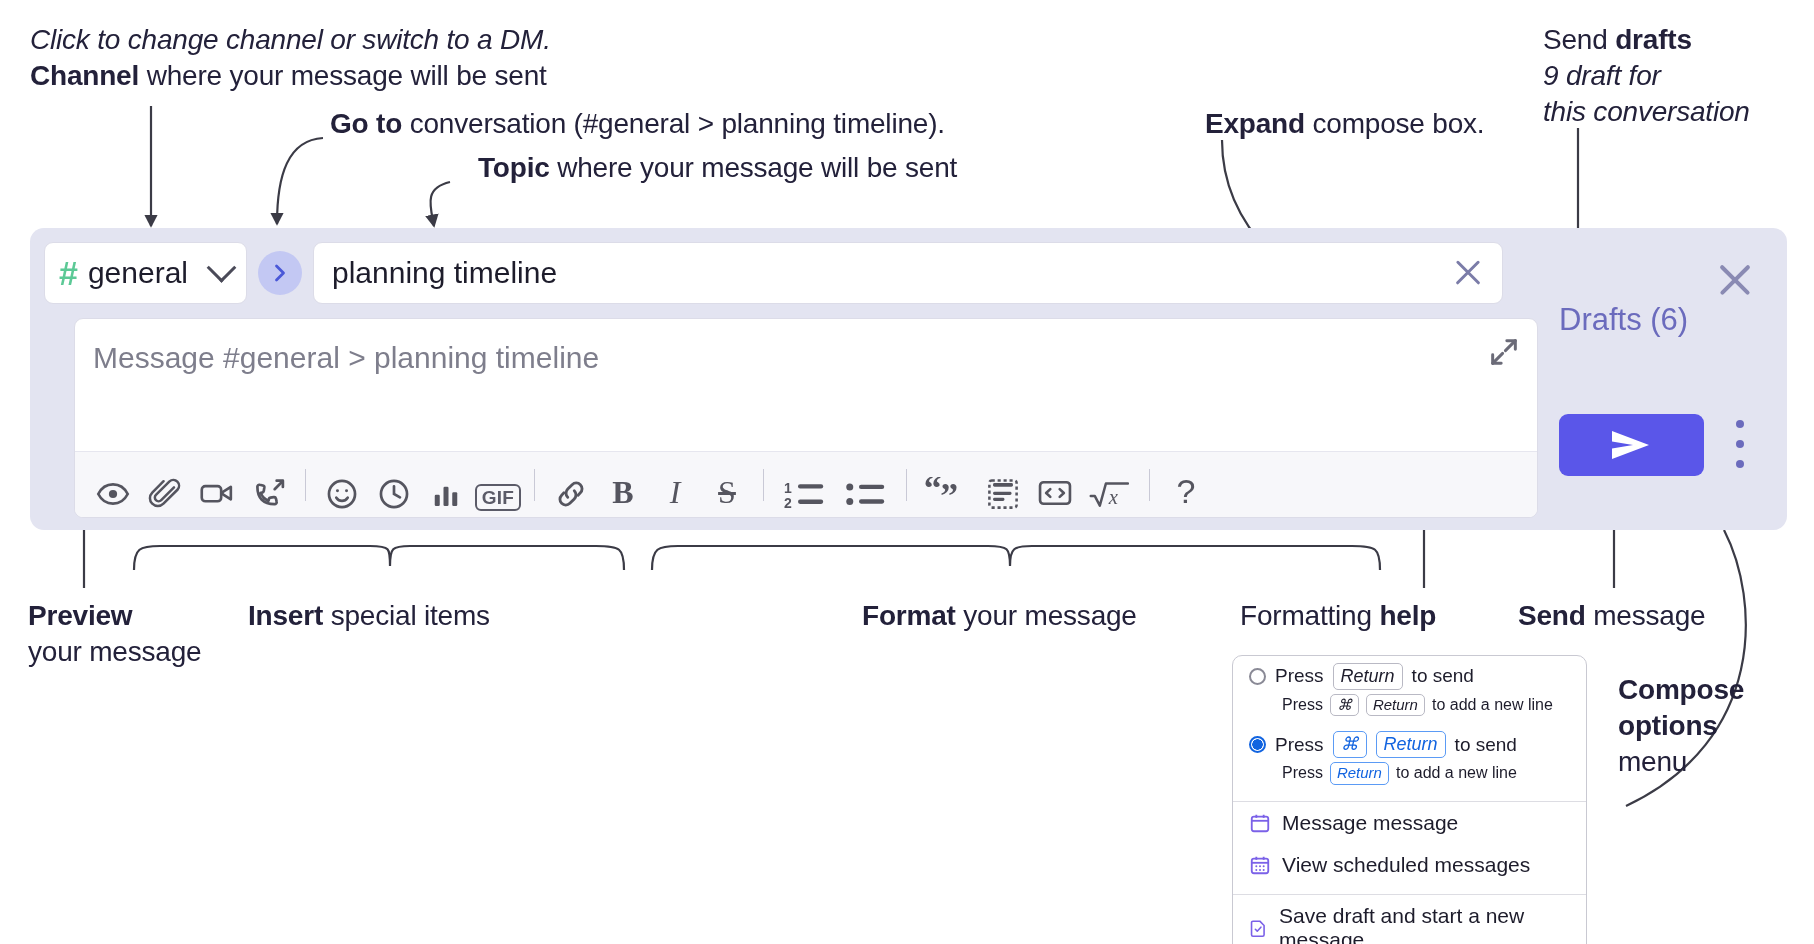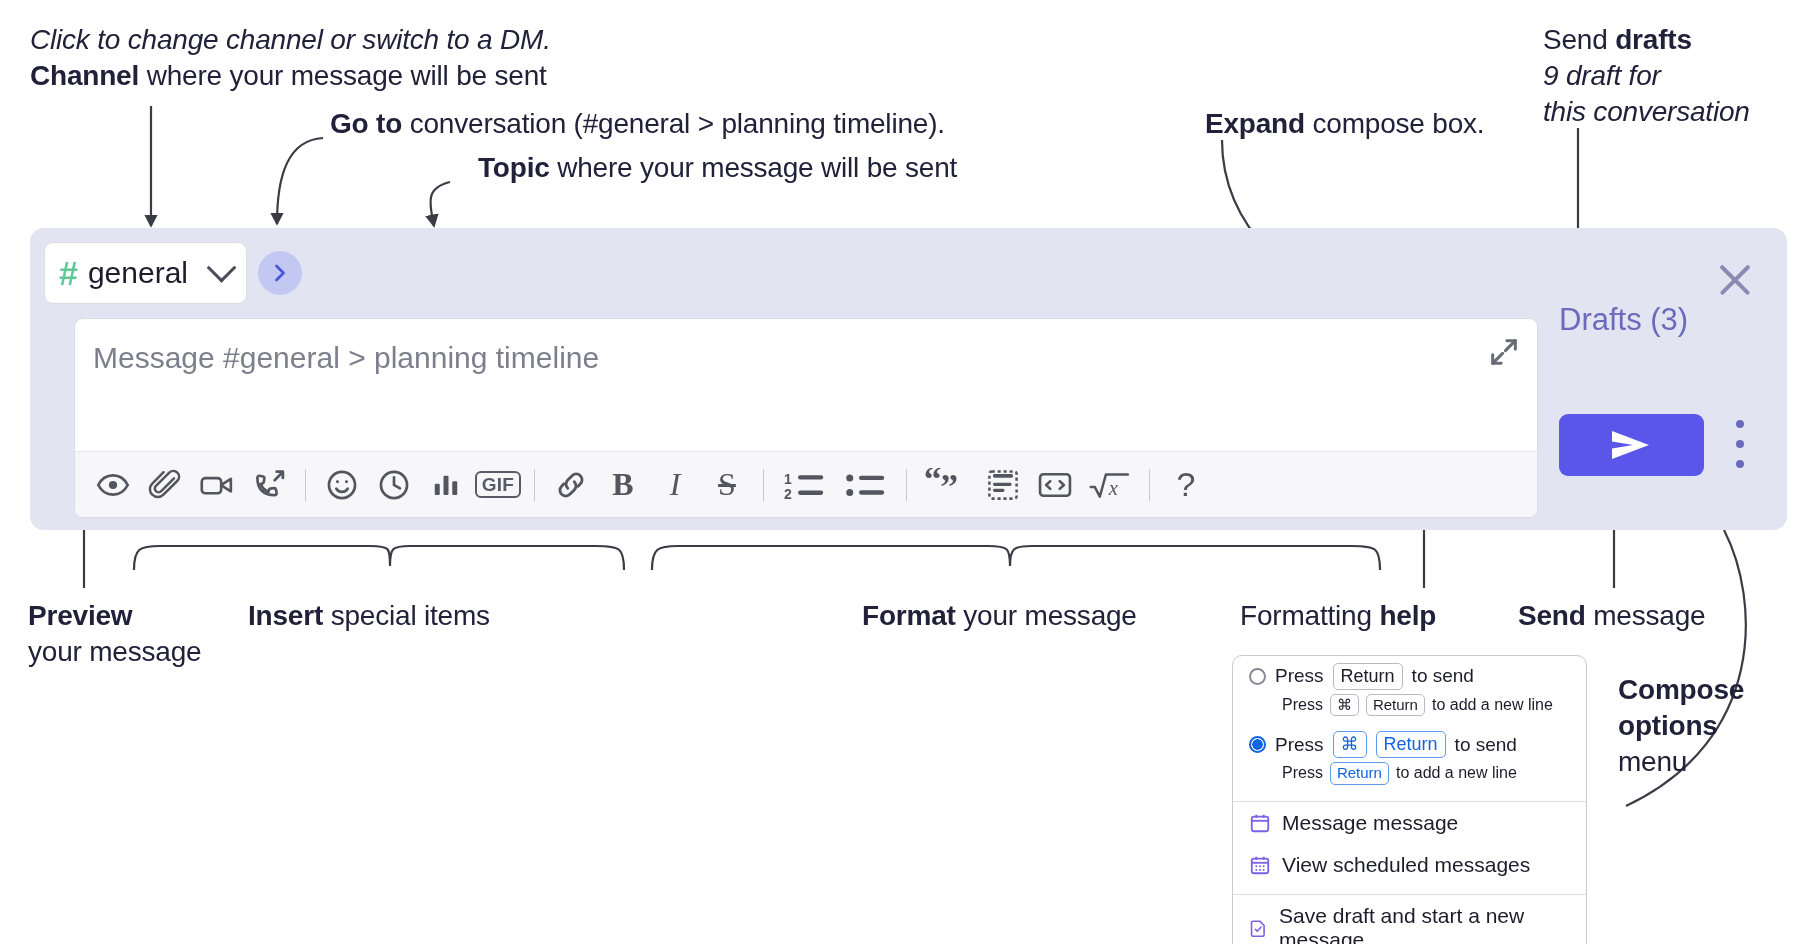--- a/index.html
+++ b/index.html
@@ -45,21 +45,21 @@
     position:absolute;left:44px;top:90px;width:1464px;height:200px;background:#fff;
     border:1px solid #dcdce8;border-radius:9px;box-sizing:border-box;
   }
   .placeholder{position:absolute;left:18px;top:22px;font-size:30px;color:#7e7e8c;}
   .expand-btn{position:absolute;right:16px;top:16px;width:34px;height:34px;cursor:pointer;}
   .toolbar{
     position:absolute;left:0;right:0;bottom:0;height:66px;background:#f7f7fa;
     border-top:1px solid #e6e6ef;border-radius:0 0 8px 8px;
     display:flex;align-items:center;padding-left:12px;box-sizing:border-box;
   }
-  .tb{width:52px;height:52px;display:flex;align-items:center;justify-content:center;cursor:pointer;}
+  .tb{width:52px;height:52px;display:flex;align-items:flex-end;justify-content:center;cursor:pointer;}
   .sep{width:1px;height:32px;background:#c9c9d6;margin:0 10px;}
   .gif-box{
     border:2.6px solid #5b5b68;border-radius:6px;font-size:19px;font-weight:700;
     color:#5b5b68;padding:2px 5px;letter-spacing:0.3px;line-height:1;
   }
   .bold-g{font-size:32px;font-weight:700;color:#55555f;font-family:"Liberation Serif",serif;}
   .ital-g{font-size:32px;font-style:italic;color:#55555f;font-family:"Liberation Serif",serif;}
   .strike-g{font-size:32px;color:#55555f;text-decoration:line-through;font-family:"Liberation Serif",serif;}
   .qmark{font-size:34px;color:#55555f;}
   
@@ -81,21 +81,21 @@
   #menu{
     position:absolute;left:1232px;top:655px;width:355px;background:#fff;
     border:1.5px solid #c9c9d2;border-radius:10px;box-sizing:border-box;
     font-size:19px;color:#1d1c2b;overflow:hidden;
   }
   .mrow{display:flex;align-items:center;gap:9px;padding:7px 16px 3px 16px;}
   .msub{display:flex;align-items:center;gap:7px;padding:1px 16px 8px 49px;font-size:16px;}
   .radio{width:17px;height:17px;border-radius:50%;border:2px solid #8a8a96;box-sizing:border-box;flex:none;}
   .radio.on{border-color:#1264e0;background:radial-gradient(circle,#1264e0 0 5px,#fff 5.5px 100%);}
   .key{
-    border:1.4px solid #b9b9c4;border-radius:5px;padding:1px 7px;font-size:18px;background:#fff;line-height:1.25;
+    border:1.4px solid #b9b9c4;border-radius:5px;padding:1px 7px;font-size:18px;background:#fff;line-height:1.25;font-style:italic;
   }
   .key.sm{font-size:15px;padding:1px 6px;}
   .key.blue{border-color:#5b9bf5;color:#1264e0;}
   .mdiv{height:1px;background:#ddddE3;margin:8px 0 0 0;}
   .mitem{display:flex;align-items:center;gap:11px;padding:9px 16px;font-size:21px;cursor:pointer;}
   
   #lines{position:absolute;left:0;top:0;width:1814px;height:944px;pointer-events:none;}
 </style>
 </head>
 <body>
@@ -165,20 +165,24 @@
       <span class="chan-name">general</span>
       <span class="chev"></span>
     </div>
 
     <div class="goto-btn">
       <svg width="22" height="22" viewBox="0 0 22 22">
         <path d="M7.5 4 L14.5 11 L7.5 18" stroke="#4a58d8" stroke-width="2.8" fill="none" stroke-linecap="round" stroke-linejoin="round"></path>
       </svg>
     </div>
 
+    <div class="topic-box">
+      <span class="topic-text">planning timeline</span>
+      <span class="topic-x"></span>
+    </div>
   </div>
 
   <div class="msgbox">
     <div class="placeholder">Message #general &gt; planning timeline</div>
 
     <div class="expand-btn">
       <svg width="34" height="34" viewBox="0 0 24 24" fill="none" stroke="#6b6b78" stroke-width="2.1" stroke-linecap="round" stroke-linejoin="round">
         <path d="M14 4 h6 v6"></path>
           <path d="M20 4 L13 11"></path>
         <path d="M10 20 H4 v-6"></path>
@@ -322,21 +326,21 @@
       </div>
 
       <div class="sep"></div>
 
       <div class="tb">
         <span class="qmark">?</span>
       </div>
     </div>
   </div>
 
-  <div class="drafts" style="left:1529px;top:74px;">Drafts (3)</div>
+  <div class="drafts" style="left:1529px;top:74px;">Drafts (6)</div>
 
   <div class="send-btn" style="left:1529px;top:186px;">
     <svg width="52" height="40" viewBox="0 0 26 20">
       <path d="M3 3 L21.5 10 L3 17 L3 11.7 L13.5 10 L3 8.3 z" fill="#ffffff"></path>
     </svg>
   </div>
 
   <div class="kebab" style="left:1700px;top:192px;">
     <i></i>
     <i></i>

